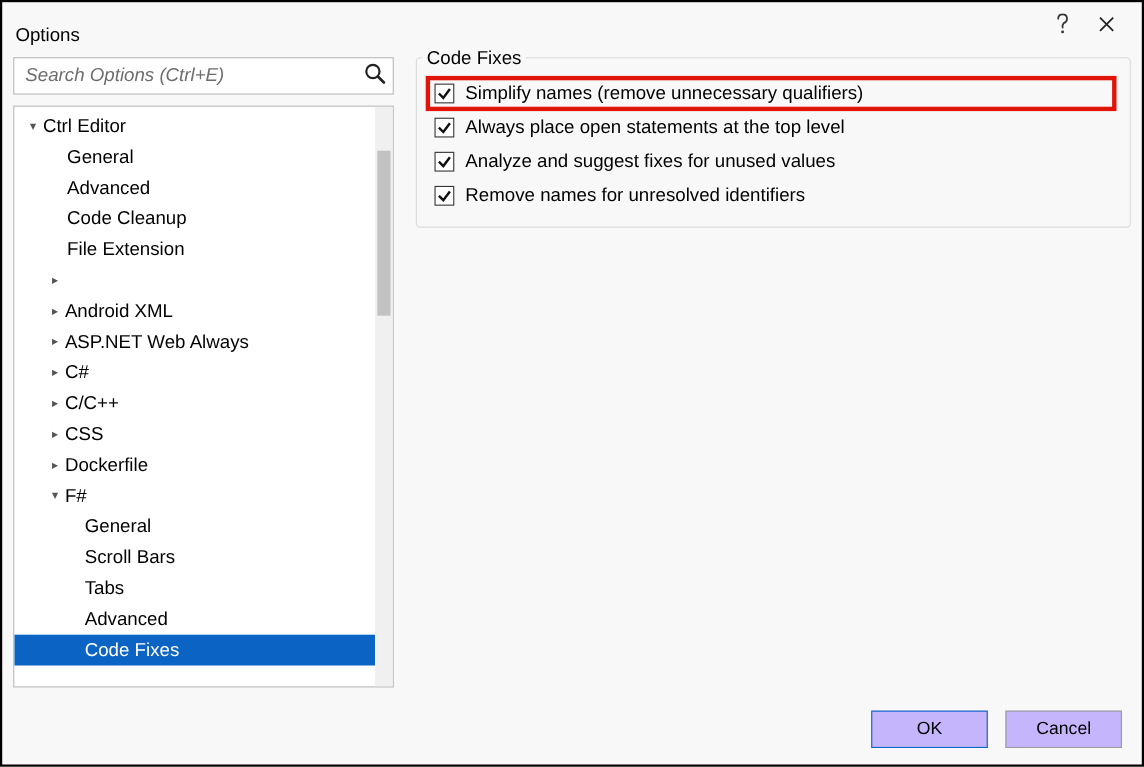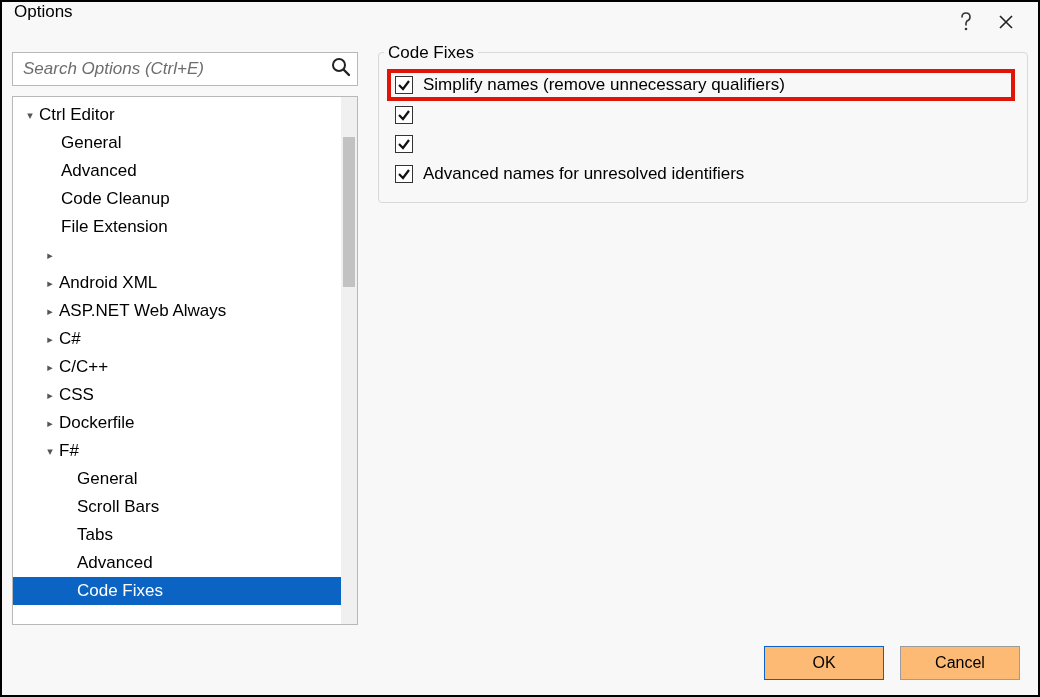--- a/index.html
+++ b/index.html
@@ -12,21 +12,21 @@
     width: 1040px;
     height: 697px;
     border: 2px solid #000;
     position: relative;
     overflow: hidden;
   }
 
   
   .titlebar {
     display:flex;
-    align-items:flex-start;
+    align-items:flex-end;
     height:40px;
     padding:0 12px;
   }
   .titlebar .title {
     font-size:17px;
     flex:0 0 auto;
   }
   .titlebar .spacer { flex:1; }
   .titlebar .btn {
     width:40px; height:40px;
@@ -174,23 +174,23 @@
     position:absolute;
     left:0; right:0; bottom:0;
     height:64px;
     display:flex;
     justify-content:flex-end;
     align-items:center;
     gap:16px;
     padding:0 18px;
   }
   .footer button {
-    width:120px; height:34px;
+    width:106px; height:34px;
     font-size:16px;
-    background:#fdba74;
+    background:#c4b5fd;
     border:1px solid #9c9c9c;
     cursor:pointer;
   }
   .footer button.primary {
     border:1.5px solid #0b63c4;
   }
 </style>
 </head>
 <body>
 
@@ -314,35 +314,37 @@
               </svg>
             </span>
             <span>Simplify names (remove unnecessary qualifiers)</span>
           </label>
           <label class="opt">
             <span class="chk">
               <svg width="14" height="14" viewBox="0 0 14 14">
                 <path d="M2 7 L6 11 L12 3" fill="none" stroke="#111" stroke-width="2.2"></path>
               </svg>
             </span>
+            <span>Always place open statements at the top level</span>
           </label>
           <label class="opt">
             <span class="chk">
               <svg width="14" height="14" viewBox="0 0 14 14">
                 <path d="M2 7 L6 11 L12 3" fill="none" stroke="#111" stroke-width="2.2"></path>
               </svg>
             </span>
+            <span>Analyze and suggest fixes for unused values</span>
           </label>
           <label class="opt">
             <span class="chk">
               <svg width="14" height="14" viewBox="0 0 14 14">
                 <path d="M2 7 L6 11 L12 3" fill="none" stroke="#111" stroke-width="2.2"></path>
               </svg>
             </span>
-            <span>Advanced names for unresolved identifiers</span>
+            <span>Remove names for unresolved identifiers</span>
           </label>
         </div>
     </div>
   </div>
 </div>
 
 <div class="footer">
   <button class="primary">OK</button>
   <button>Cancel</button>
 </div>

